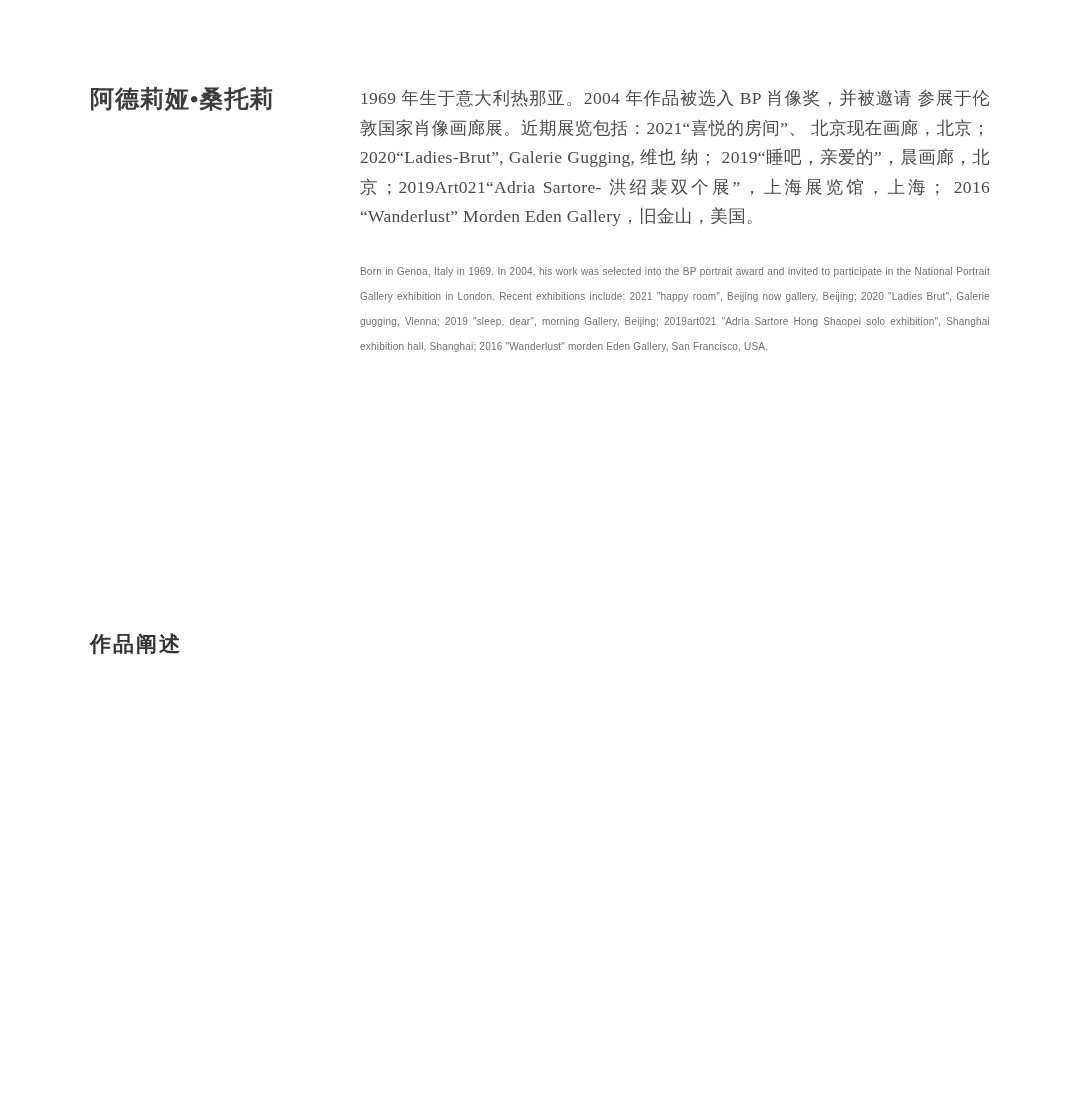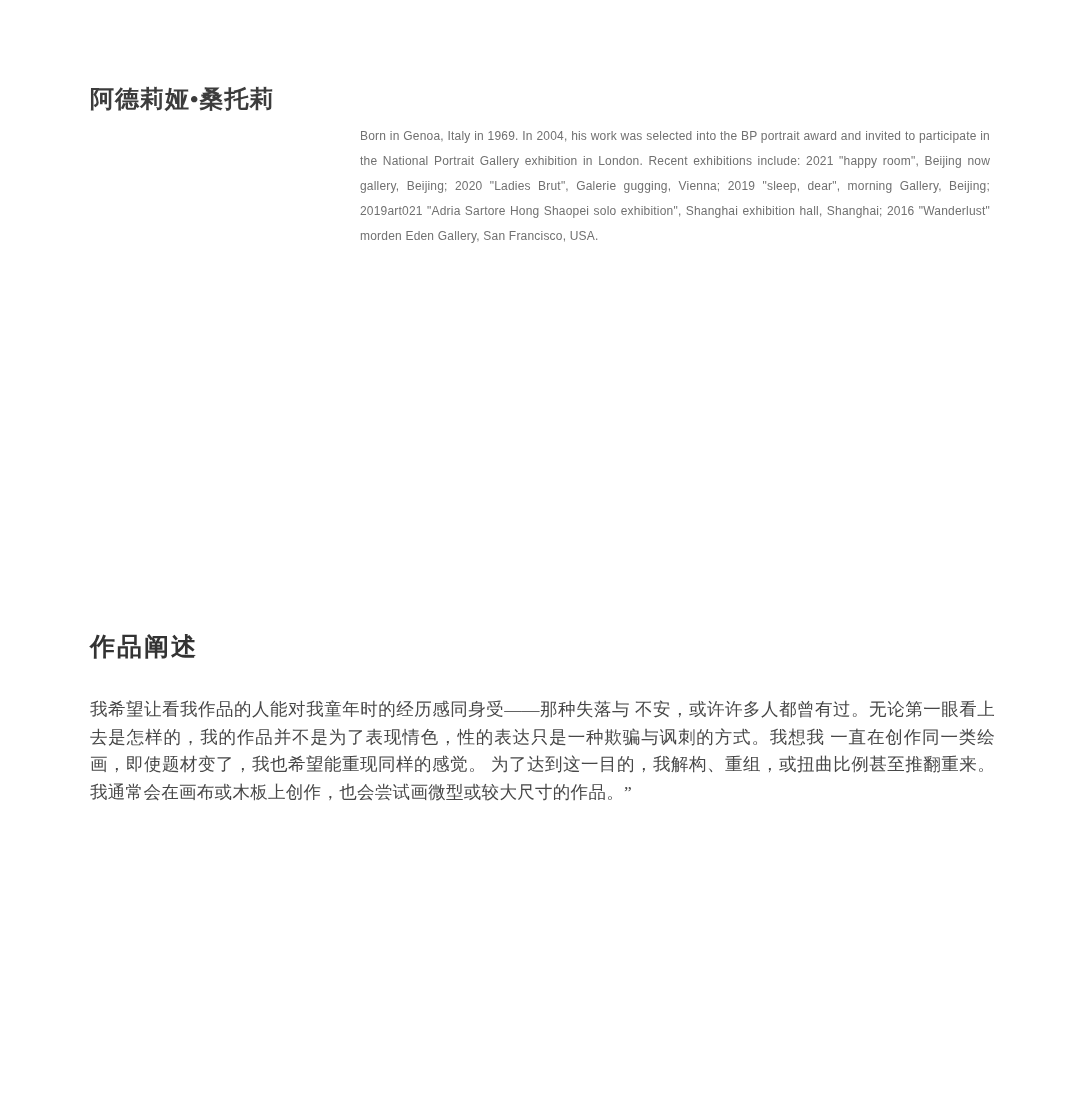--- a/index.html
+++ b/index.html
@@ -49,38 +49,38 @@
   }
   .bio-zh {
     font-family: "Liberation Serif", "DejaVu Serif", serif;
     font-size: 17.5px;
     line-height: 29.5px;
     color: #4a4a4a;
     text-align: justify;
     letter-spacing: 0.3px;
   }
   .bio-en {
-    margin-top: 40px;
-    font-size: 12px;
+    margin-top: 27px;
+    font-size: 10px;
     line-height: 25px;
     color: #707070;
     text-align: justify;
     letter-spacing: 0.2px;
   }
 
   
   .statement {
     position: absolute;
     top: 630px;
     left: 90px;
     width: 905px;
   }
   .statement-title {
     font-family: "Liberation Serif", "DejaVu Serif", serif;
-    font-size: 25px;
+    font-size: 21px;
     font-weight: 700;
     color: #333333;
     letter-spacing: 2px;
   }
   .statement-body {
     margin-top: 33px;
   }
   .statement-paragraph {
     font-family: "Liberation Serif", "DejaVu Serif", serif;
     font-size: 17.5px;
@@ -96,24 +96,24 @@
 </head>
 <body>
 
 <div class="page">
 
   <div class="header">
     <div class="name-col">
       <div class="artist-name-zh">阿德莉娅•桑托莉</div>
     </div>
     <div class="bio-col">
+      <div class="bio-zh">1969 年生于意大利热那亚。2004 年作品被选入 BP 肖像奖，并被邀请 参展于伦敦国家肖像画廊展。近期展览包括：2021“喜悦的房间”、 北京现在画廊，北京；2020“Ladies-Brut”, Galerie Gugging, 维也 纳； 2019“睡吧，亲爱的”，晨画廊，北京；2019Art021“Adria Sartore- 洪绍裴双个展”，上海展览馆，上海； 2016 “Wanderlust” Morden Eden Gallery，旧金山，美国。</div>
       <div class="bio-en">Born in Genoa, Italy in 1969. In 2004, his work was selected into the BP portrait award and invited to participate in the National Portrait Gallery exhibition in London. Recent exhibitions include: 2021 "happy room", Beijing now gallery, Beijing; 2020 "Ladies Brut", Galerie gugging, Vienna; 2019 "sleep, dear", morning Gallery, Beijing; 2019art021 "Adria Sartore Hong Shaopei solo exhibition", Shanghai exhibition hall, Shanghai; 2016 "Wanderlust" morden Eden Gallery, San Francisco, USA.</div>
     </div>
   </div>
 
   <div class="statement">
     <div class="statement-title">作品阐述</div>
     <div class="statement-body">
-      <p class="statement-paragraph">我希望让看我作品的人能对我童年时的经历感同身受——那种失落与 不安，或许许多人都曾有过。无论第一眼看上去是怎样的，我的作品并不是为了表现情色，性的表达只是一种欺骗与讽刺的方式。我想我 一直在创作同一类绘画，即使题材变了，我也希望能重现同样的感觉。 为了达到这一目的，我解构、重组，或扭曲比例甚至推翻重来。我通常会在画布或木板上创作，也会尝试画微型或较大尺寸的作品。”</p>
     </div>
   </div>
 
 </div>
 
 </body></html>

